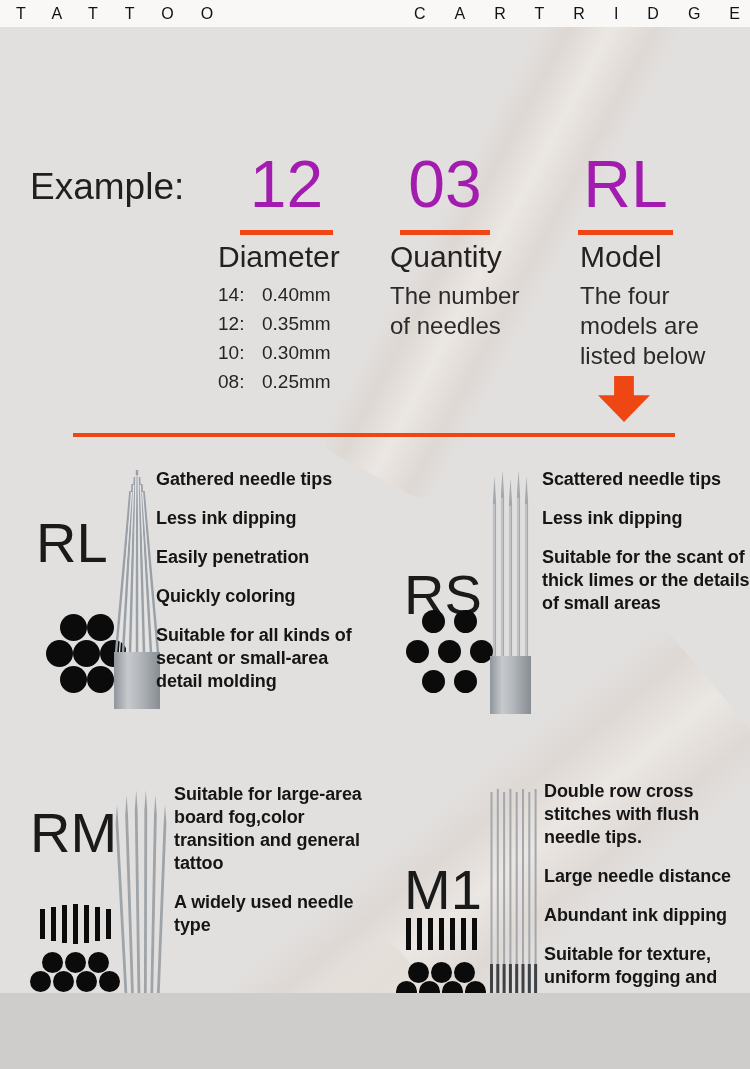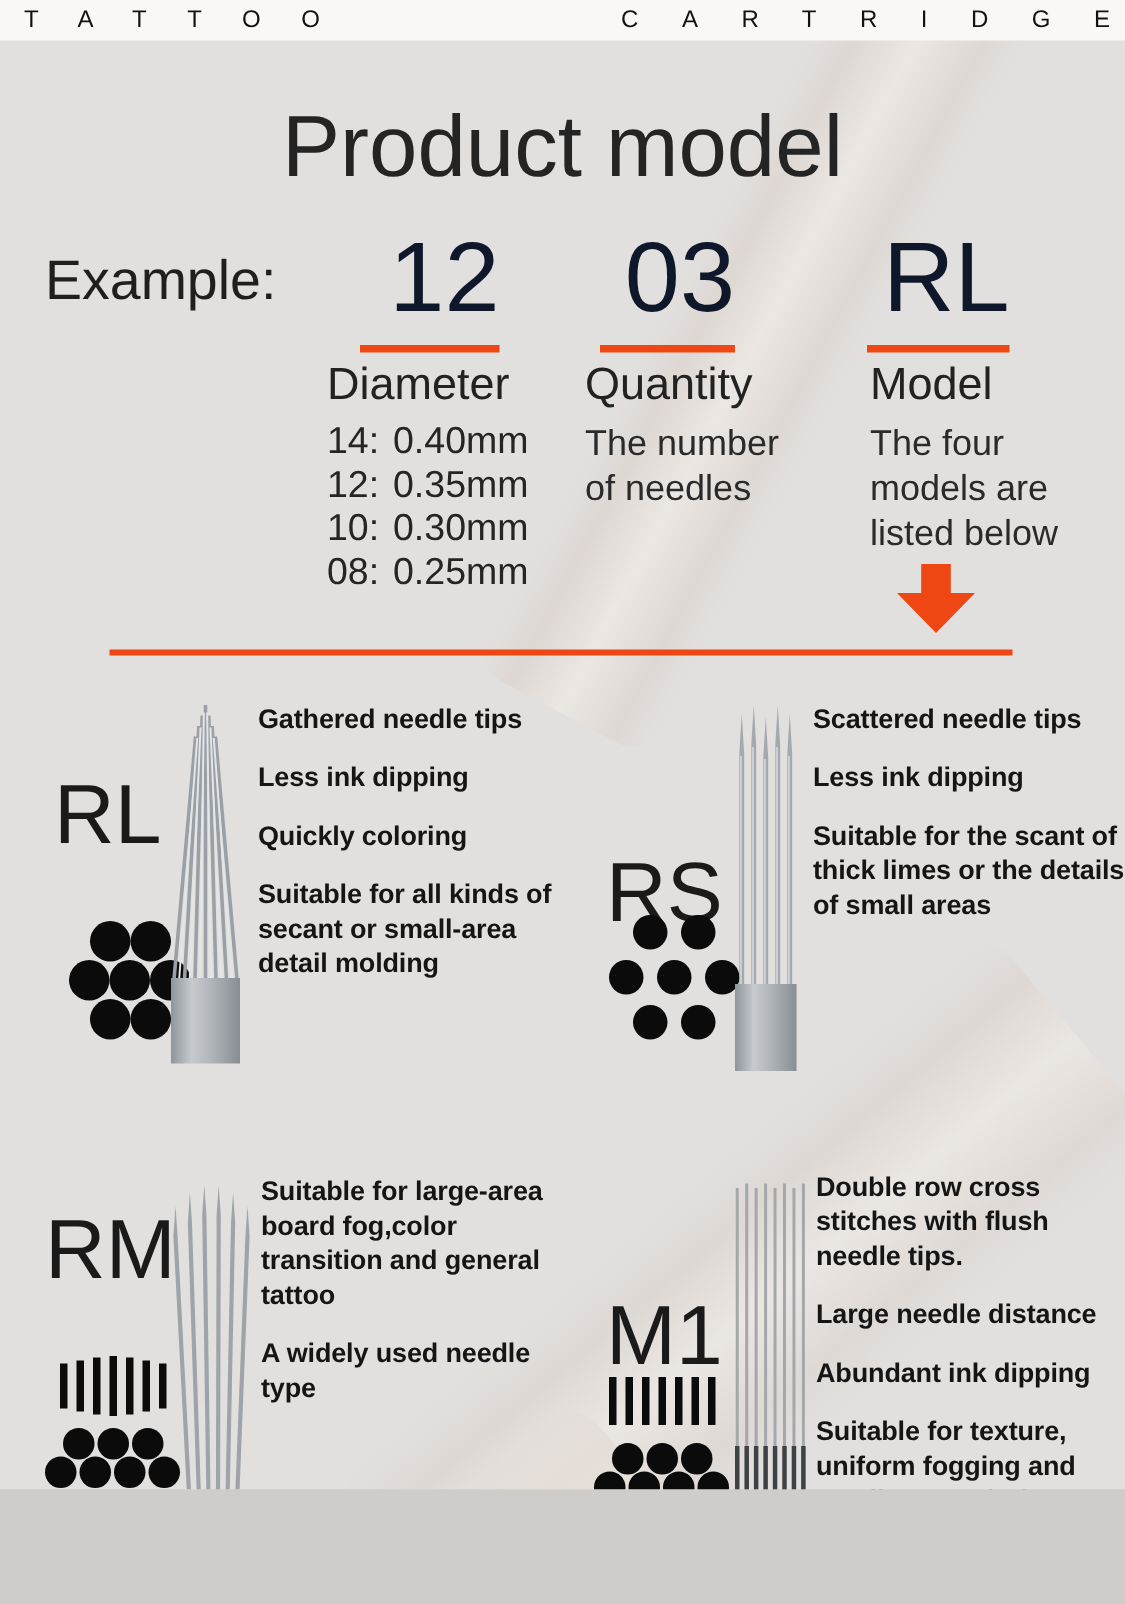--- a/index.html
+++ b/index.html
@@ -21,57 +21,57 @@
   .decor-a { left:448px; top:-90px;  width:132px; height:600px; transform:rotate(28deg); opacity:.75; }
   .decor-b { left:408px; top:590px;  width:185px; height:570px; transform:rotate(50deg); opacity:.7; }
   .decor-c { left:250px; top:940px;  width:150px; height:280px; transform:rotate(50deg); opacity:.6; }
 
   .z { position:absolute; z-index:2; }
 
   .page-title { top:64px; left:0; width:750px; text-align:center; font-size:58px; font-weight:400; color:#242424; }
 
   .example-label { left:30px; top:166px; font-size:37px; }
 
-  .ex-code { font-size:66px; line-height:1.05; text-align:right; color:#0f172a; }
+  .ex-code { font-size:66px; line-height:1.05; text-align:center; color:#a21caf; }
   .code-1 { left:240px; top:150px; width:93px; }
   .code-2 { left:400px; top:150px; width:90px; }
   .code-3 { left:578px; top:150px; width:95px; }
 
   .uline { height:5px; background:var(--accent); }
   .ul-1 { left:240px; top:230px; width:93px; }
   .ul-2 { left:400px; top:230px; width:90px; }
   .ul-3 { left:578px; top:230px; width:95px; }
 
   .ex-head { font-size:30px; font-weight:400; color:#222; }
   .head-1 { left:218px; top:240px; }
   .head-2 { left:390px; top:240px; }
   .head-3 { left:580px; top:240px; }
 
-  .spec-list { left:218px; top:280px; font-size:25px; line-height:29px; color:#252525; }
+  .spec-list { left:218px; top:280px; font-size:19px; line-height:29px; color:#252525; }
   .spec-row { display:flex; }
   .spec-row .k { width:44px; }
 
   .ex-desc { font-size:24px; line-height:30px; color:#2a2a2a; }
   .desc-2 { left:390px; top:281px; width:148px; }
   .desc-3 { left:580px; top:281px; width:128px; }
 
   .down-arrow { left:598px; top:376px; width:52px; height:46px; background:var(--accent);
       clip-path:polygon(31% 0, 69% 0, 69% 42%, 100% 42%, 50% 100%, 0 42%, 31% 42%); }
 
   .divider { left:73px; top:433px; width:602px; height:4px; background:var(--accent); }
 
   .m-label { font-size:56px; font-weight:400; color:#1a1a1a; }
   .rl-label { left:36px;  top:510px; }
   .rs-label { left:404px; top:514px;margin-top:48px; }
   .rm-label { left:30px;  top:800px; }
   .m1-label { left:404px; top:834px;margin-top:23px; }
 
   .bullets { display:flex; flex-direction:column; gap:16px; font-size:18px; font-weight:700;
              line-height:23px; color:#151515; letter-spacing:-0.1px; }
-  .rl-bullets { left:172px; top:468px; width:208px; }
+  .rl-bullets { left:156px; top:468px; width:208px; }
   .rs-bullets { left:542px; top:468px; width:208px; }
   .rm-bullets { left:174px; top:783px; width:188px; }
   .m1-bullets { left:544px; top:780px; width:208px; }
 
   
   .dots { display:flex; flex-direction:column; align-items:center; }
   .dots .row { display:flex; }
   .dot { border-radius:50%; background:#0b0b0b; }
   .dots-tight { left:46px; top:614px; }
   .dots-tight .dot { width:27px; height:27px; margin:0; }
@@ -109,21 +109,20 @@
 
   <div class="decor decor-a"></div>
   <div class="decor decor-b"></div>
   <div class="decor decor-c"></div>
 
   <div class="topbar">
     <span class="brand-left">TATTOO</span>
     <span class="brand-right">CARTRIDGE</span>
   </div>
 
-  <div class="z page-title">Product model</div>
 
   <div class="z example-label">Example:</div>
 
   <div class="z ex-code code-1">12</div>
   <div class="z ex-code code-2">03</div>
   <div class="z ex-code code-3">RL</div>
 
   <div class="z uline ul-1"></div>
   <div class="z uline ul-2"></div>
   <div class="z uline ul-3"></div>
@@ -200,20 +199,21 @@
         <line x1="28.1" y1="9" x2="30.5" y2="186"></line>
       <line x1="30.3" y1="19" x2="37.5" y2="186"></line>
         <line x1="32.5" y1="26" x2="44.5" y2="186"></line>
     </g>
     <rect x="4" y="186" width="46" height="57" fill="url(#collar)"></rect>
   </svg>
 
   <div class="z bullets rl-bullets">
       <div class="bullet">Gathered needle tips</div>
       <div class="bullet">Less ink dipping</div>
+      <div class="bullet">Easily penetration</div>
       <div class="bullet">Quickly coloring</div>
       <div class="bullet">Suitable for all kinds of secant or small-area detail molding</div>
     </div>
 
   <div class="z m-label rs-label">RS</div>
 
   <div class="z dots dots-loose">
     <div class="row">
         <span class="dot"></span>
         <span class="dot"></span>

